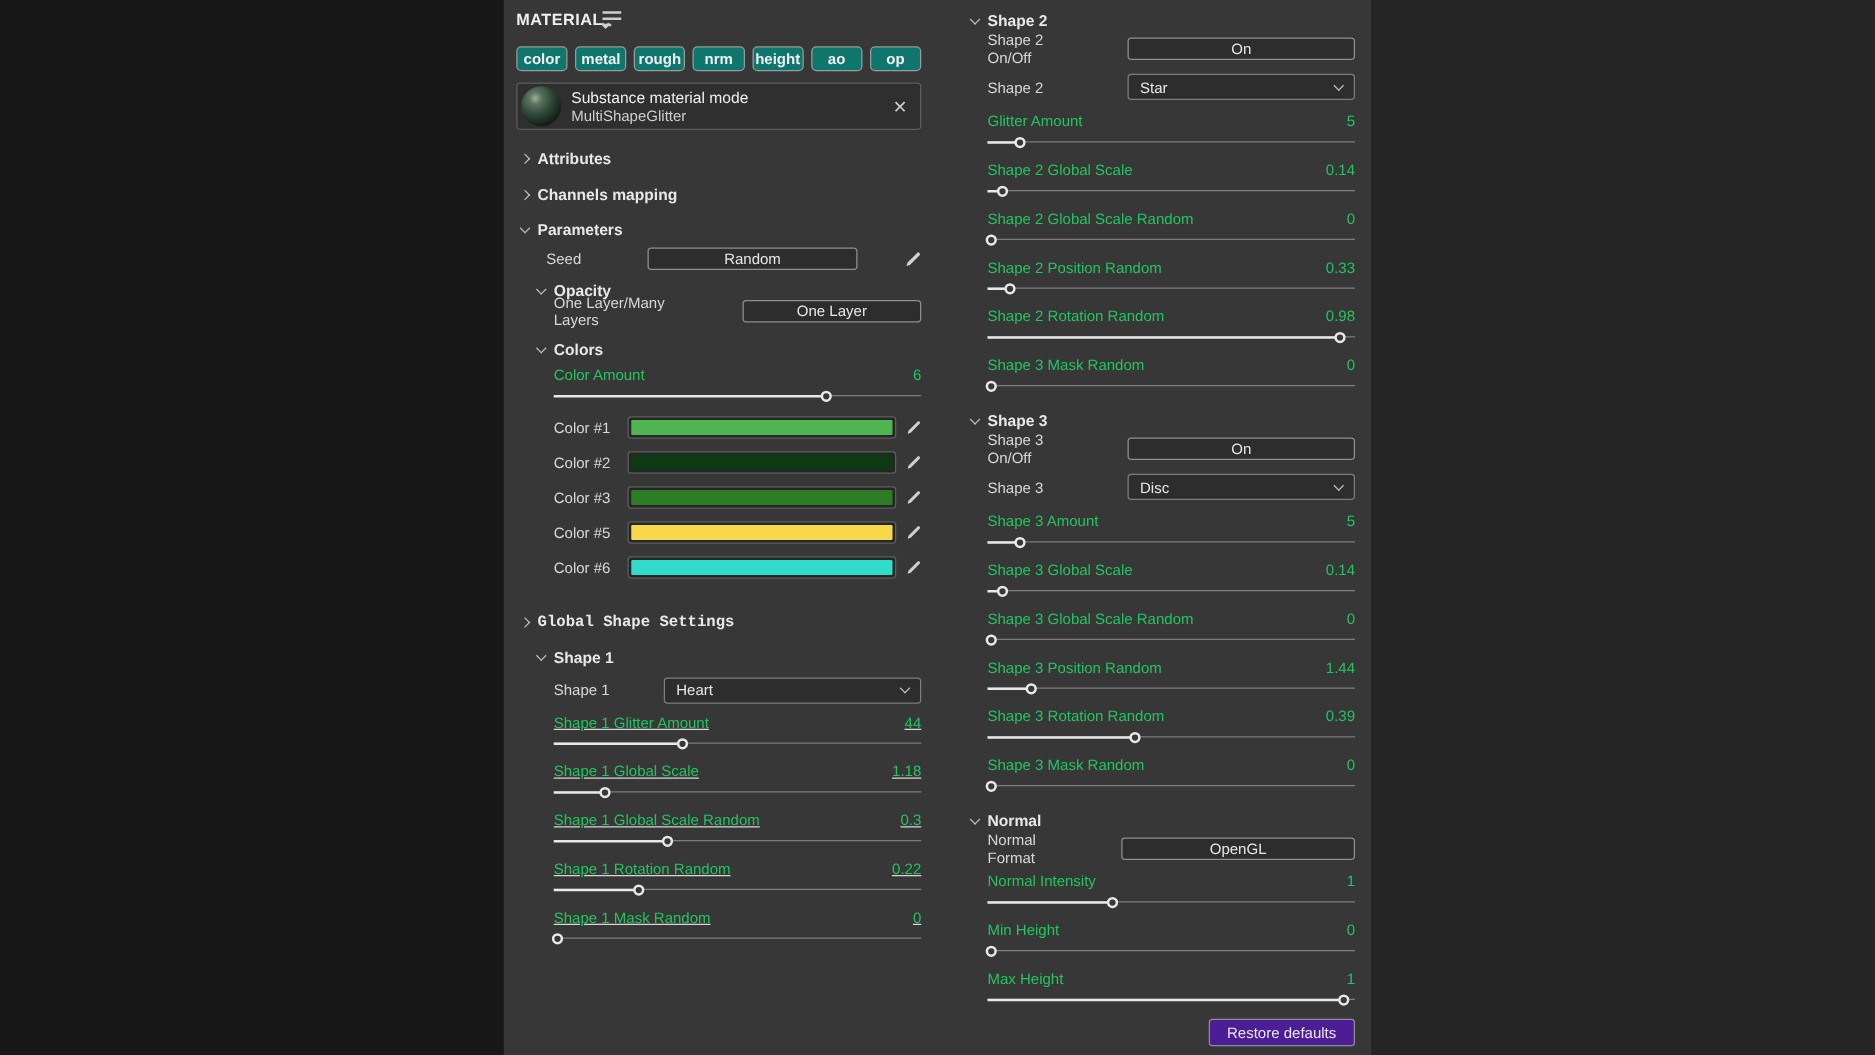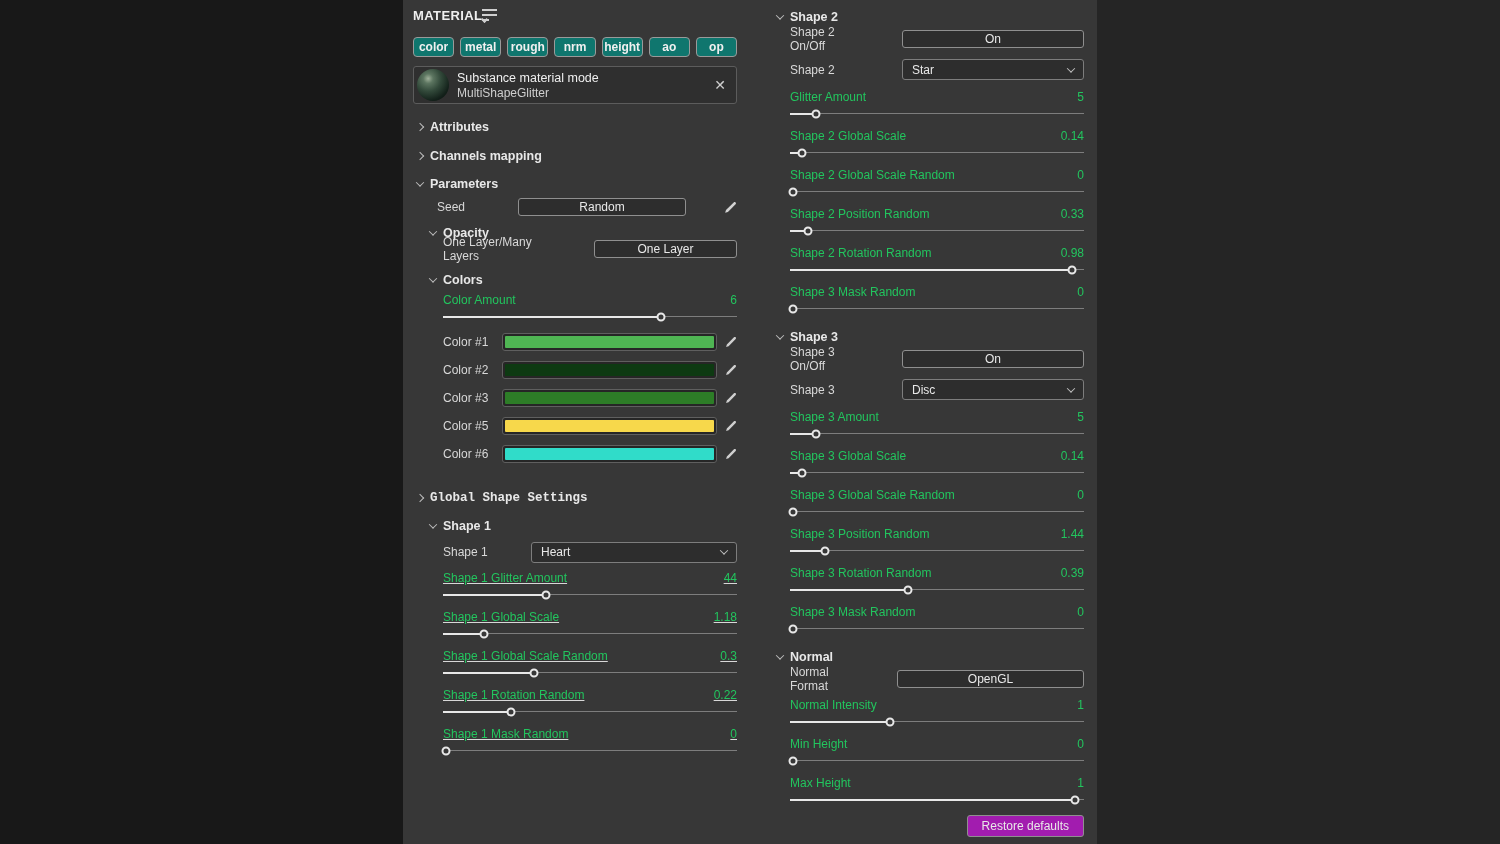--- a/index.html
+++ b/index.html
@@ -99,21 +99,21 @@
   
   .rc-onoff { margin-top:6px; margin-left:13px; height:18px; }
   .rc-onoff .rlabel { width:81px; }
   .rc-dd { margin-top:11px; margin-left:13px; height:21px; }
   .rc-dd .rlabel { width:81px; }
   .rc-sliders { margin-top:10px; margin-left:13px; }
   .rc-sec { margin-top:13px; }
   .fmt-row { margin-top:6px; margin-left:13px; height:18px; }
   .fmt-row .rlabel { width:76px; }
   .restore-row { margin-top:3px; display:flex; justify-content:flex-end; }
-  .restore-btn { height:22px; padding:0 14px; background:#a21caf; border:1px solid #8f8f8f; border-radius:3px;
+  .restore-btn { height:22px; padding:0 14px; background:#4c1d95; border:1px solid #8f8f8f; border-radius:3px;
     color:#e8e8e8; font-size:12px; display:flex; align-items:center; cursor:pointer;text-align:right; }
 </style>
 </head>
 <body>
 
 <div class="right-band"></div>
 
 <div class="panel">
 
   <div class="col-left">

